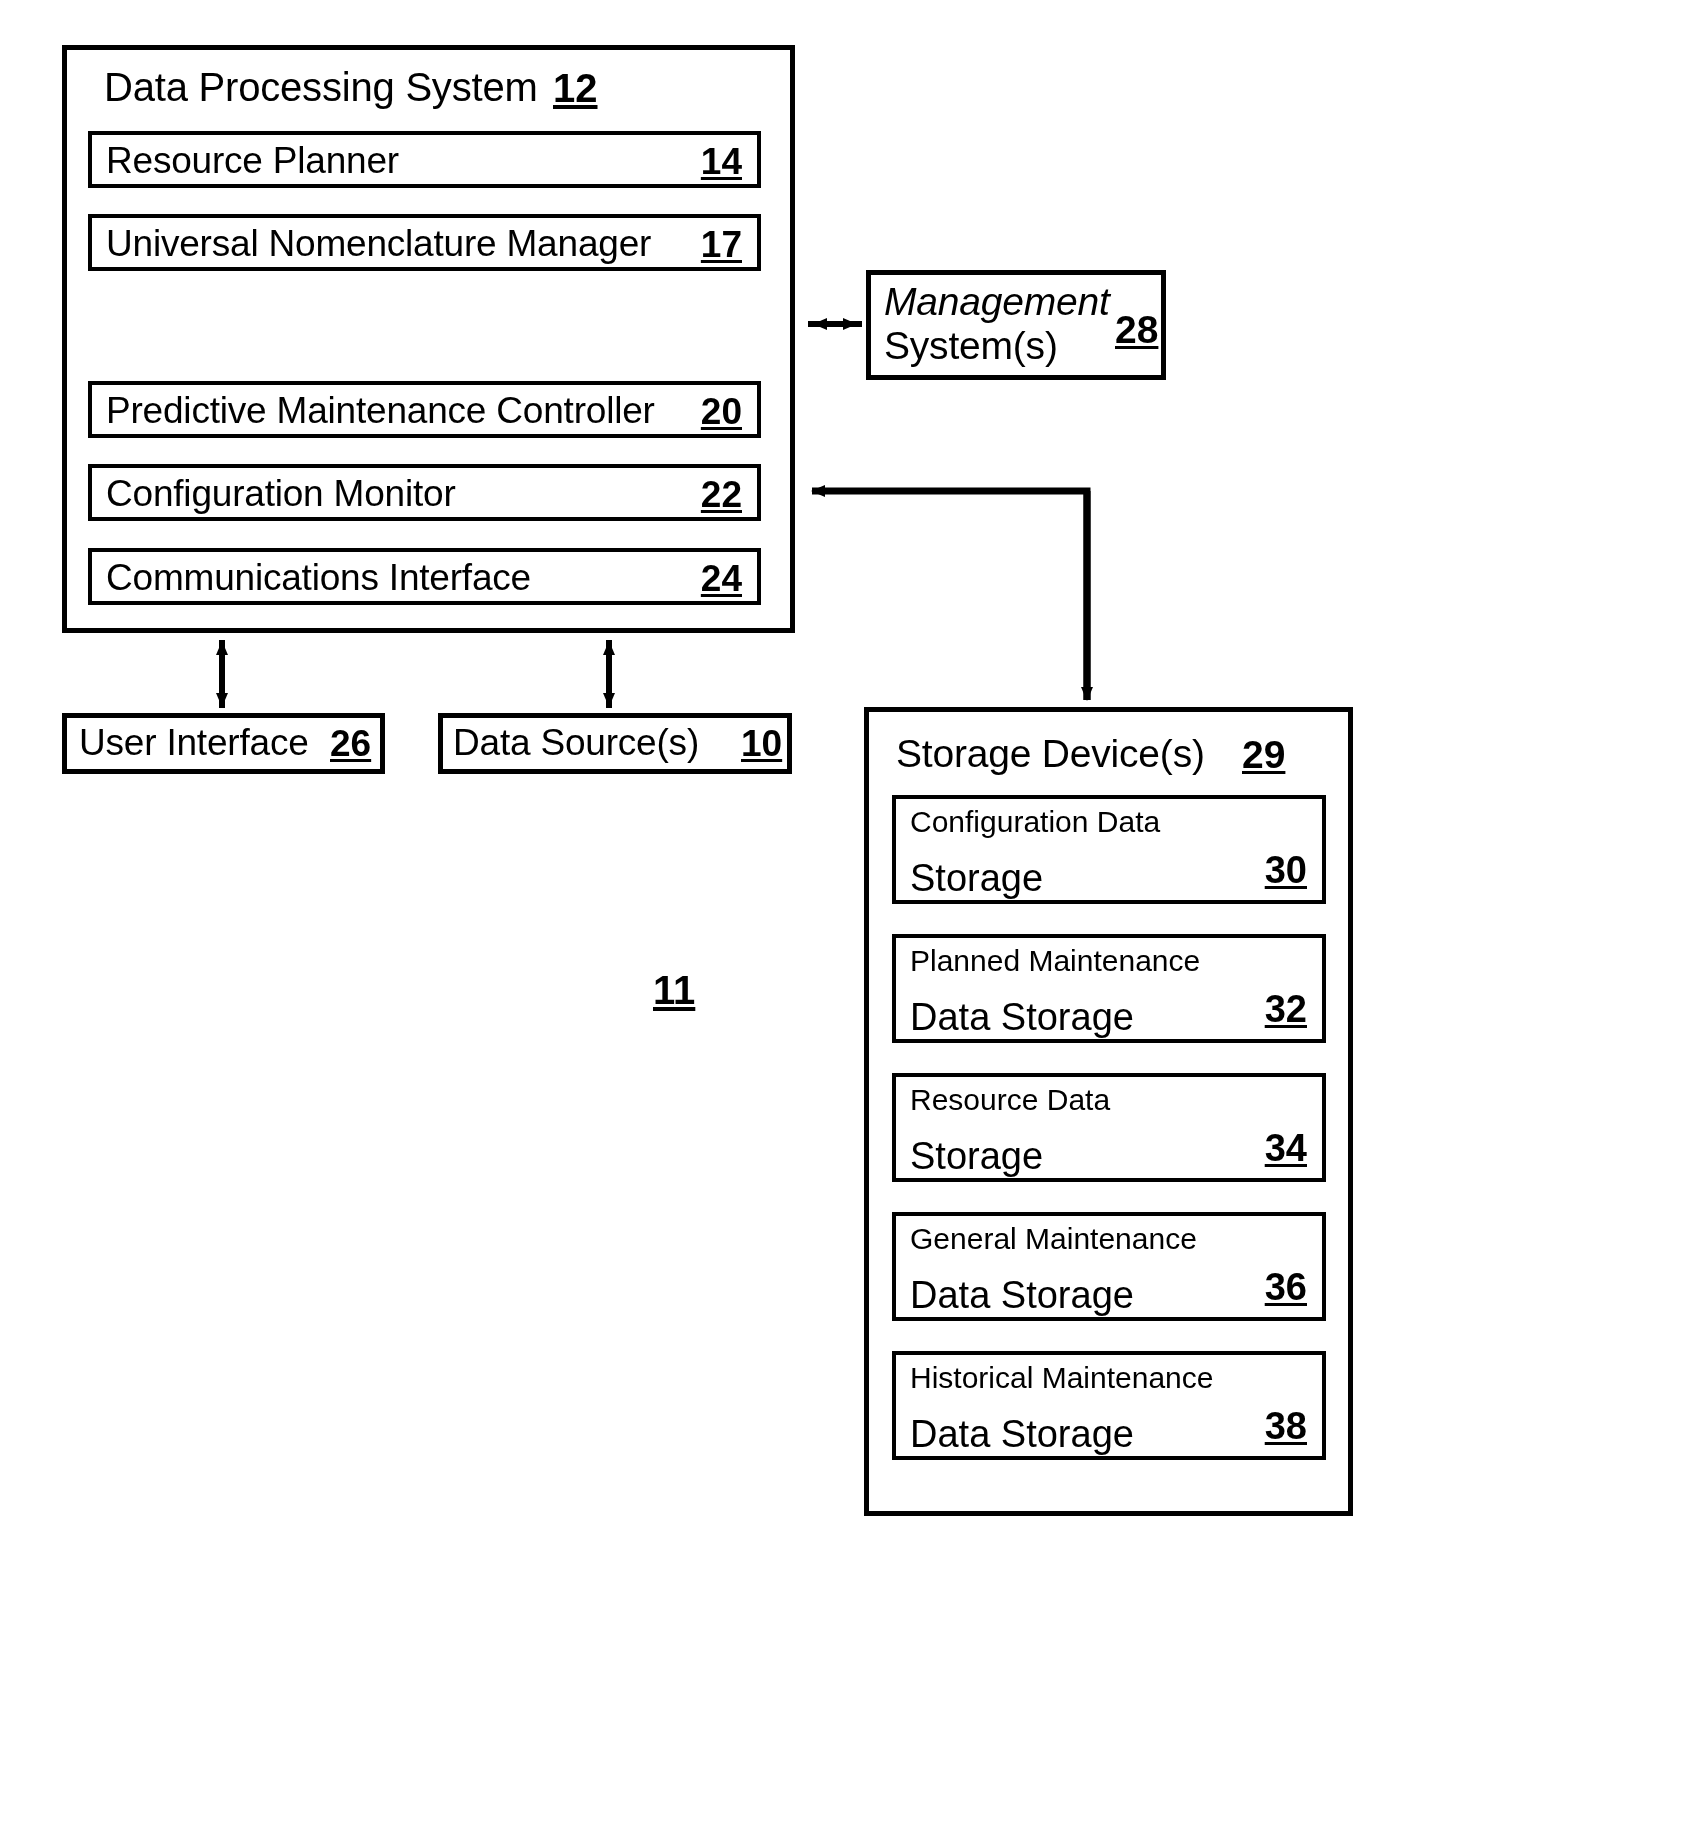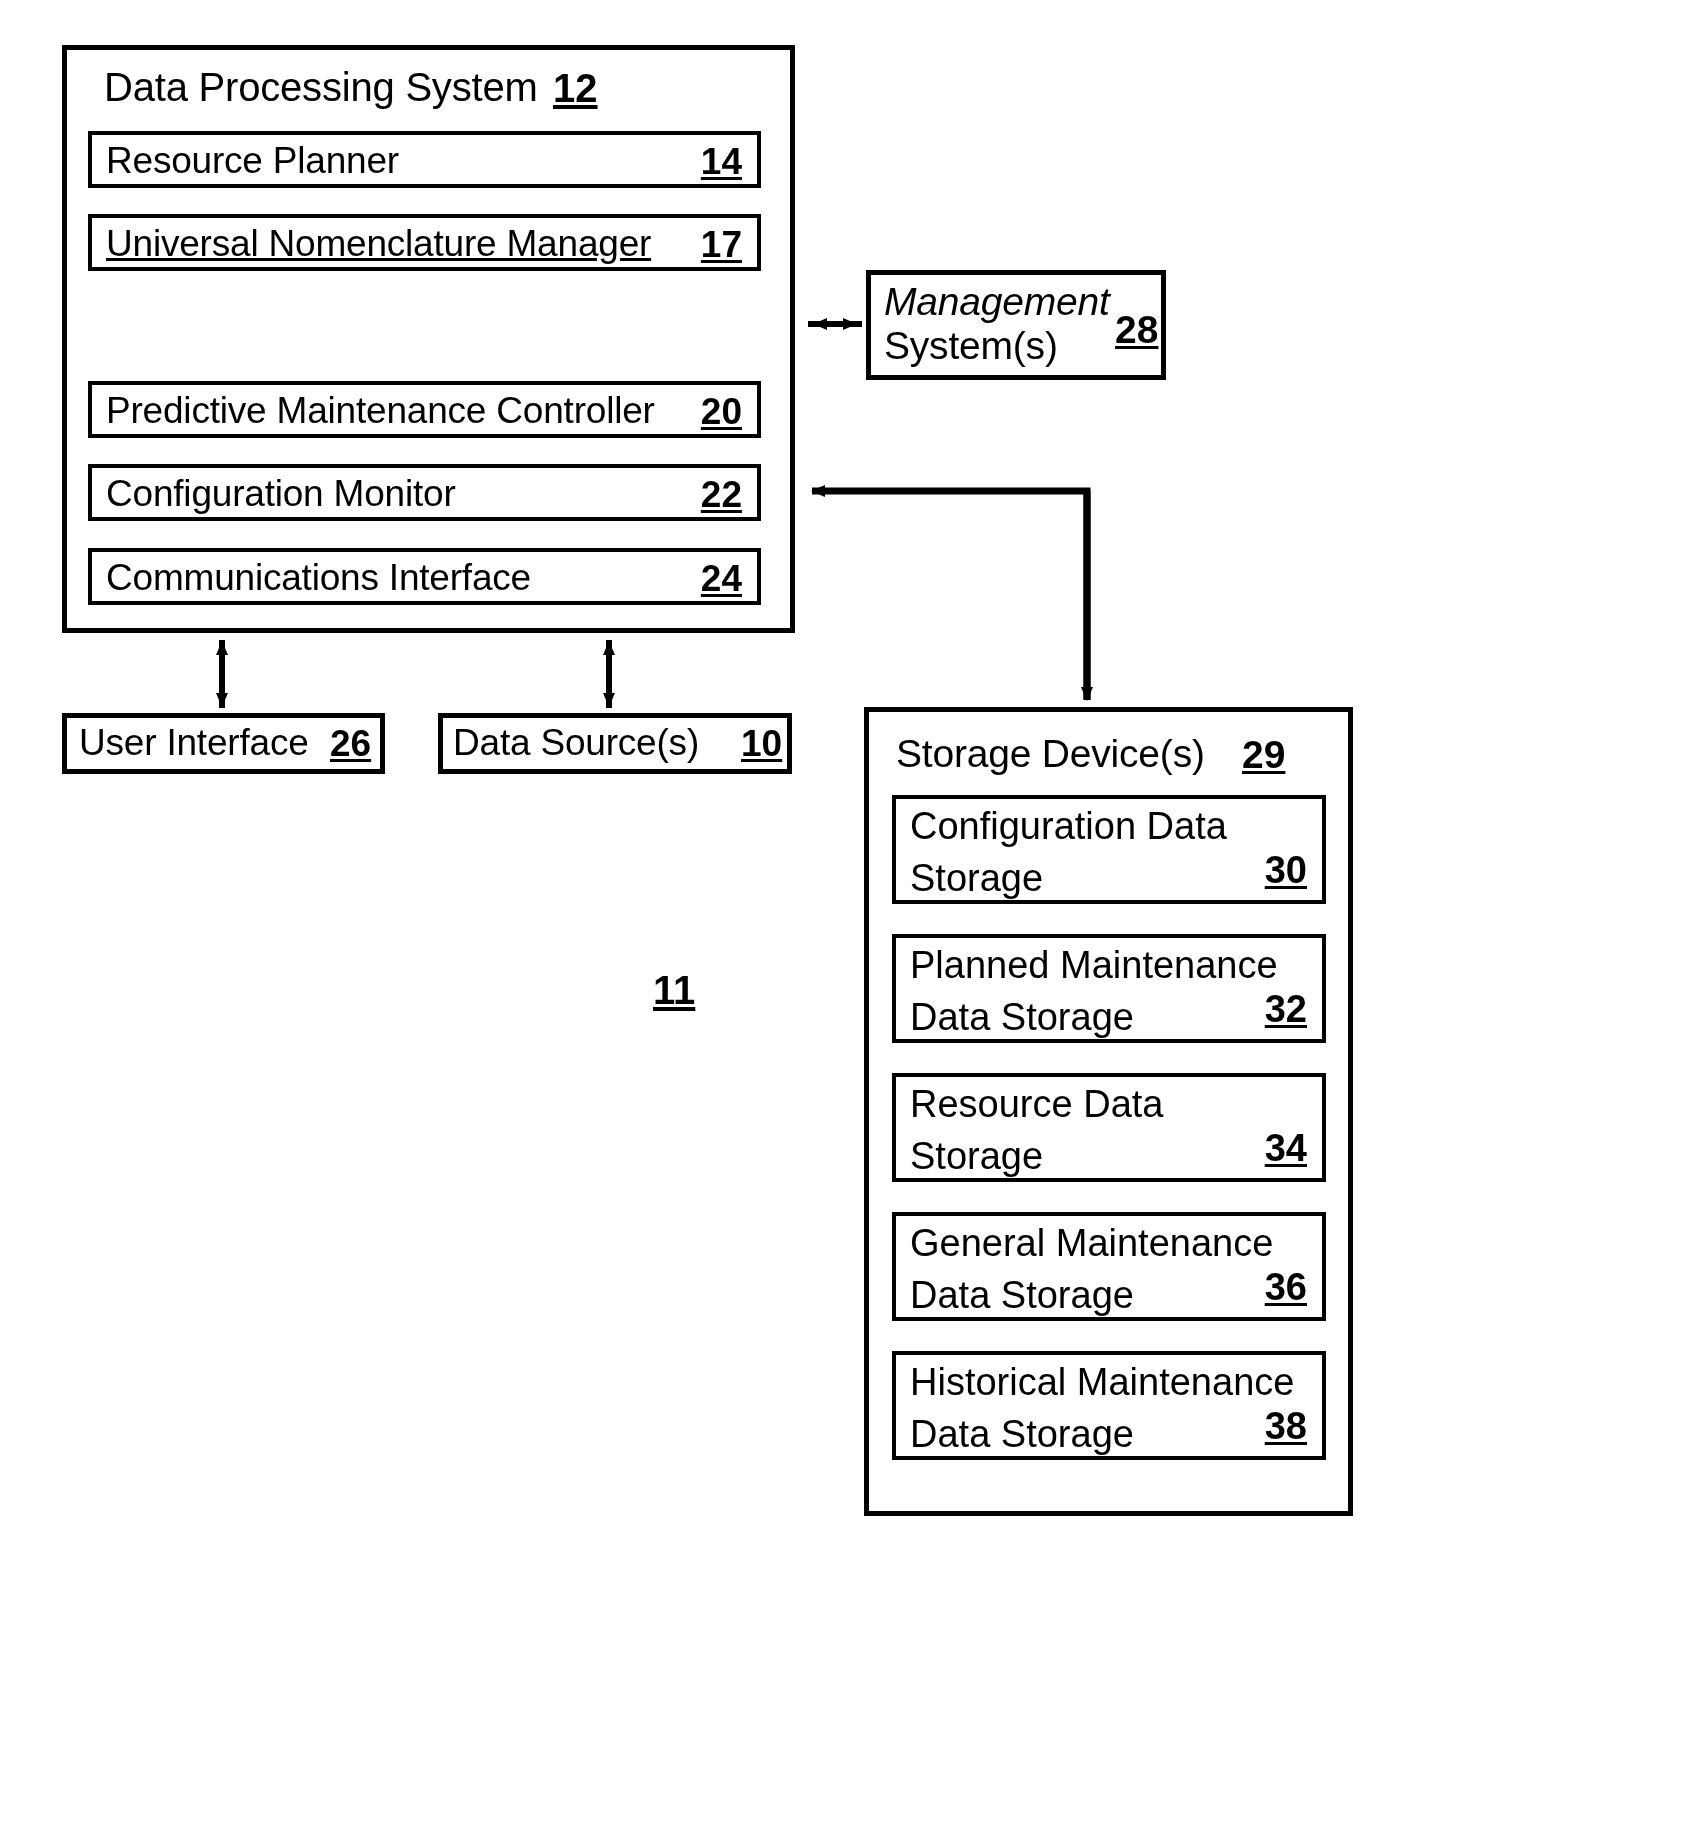--- a/index.html
+++ b/index.html
@@ -110,21 +110,21 @@
   #storage-ref   { left: 1242px; top: 733px; font-size: 39px; }
 
   .store-item {
     left: 892px;
     width: 434px;
     height: 109px;
   }
   .store-l1 {
     position: absolute;
     left: 14px; top: 6px;
-    font-size: 38px;
+    font-size: 30px;
     white-space: nowrap;
   }
   .store-l2 {
     position: absolute;
     left: 14px; top: 58px;
     font-size: 38px;
     white-space: nowrap;
   }
   .store-ref {
     position: absolute;
@@ -183,21 +183,21 @@
 
   <div class="label" id="dps-title">Data Processing System</div>
   <div class="ref" id="dps-ref">12</div>
 
   <div class="inner-box module" style="top:131px;">
     <span class="label module-label" style="left:14px; top:6px;">Resource Planner</span>
     <span class="ref module-ref" style="right:15px; top:6px;">14</span>
   </div>
 
   <div class="inner-box module" style="top:214px;">
-    <span class="label module-label" style="left:14px; top:6px;text-decoration:underline;">Universal Nomenclature Manager</span>
+    <span class="label module-label" style="left:14px; top:6px;">Universal Nomenclature Manager</span>
     <span class="ref module-ref" style="right:15px; top:6px;">17</span>
   </div>
 
 
   <div class="inner-box module" style="top:381px;">
     <span class="label module-label" style="left:14px; top:6px;">Predictive Maintenance Controller</span>
     <span class="ref module-ref" style="right:15px; top:6px;">20</span>
   </div>
 
   <div class="inner-box module" style="top:464px;">

